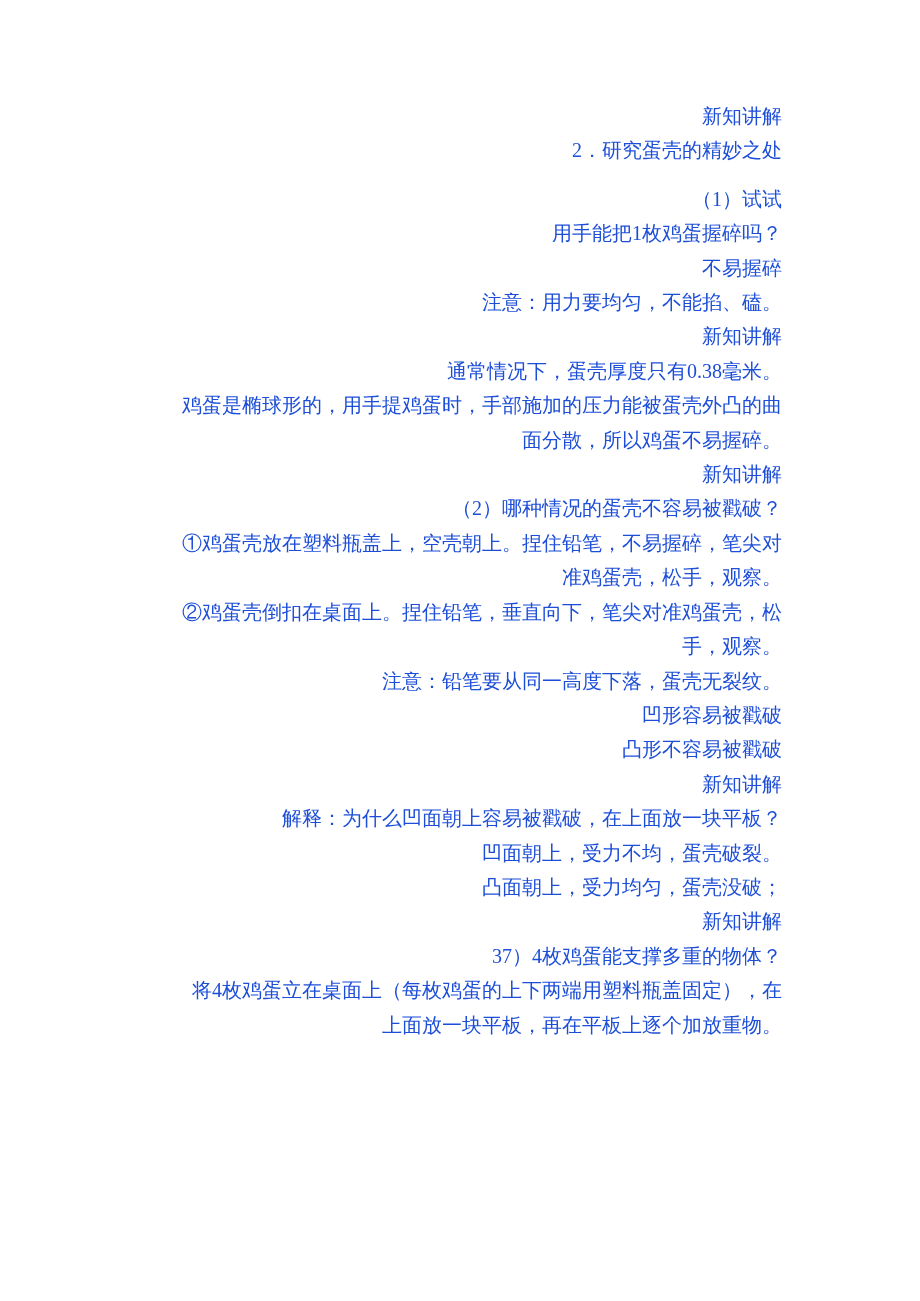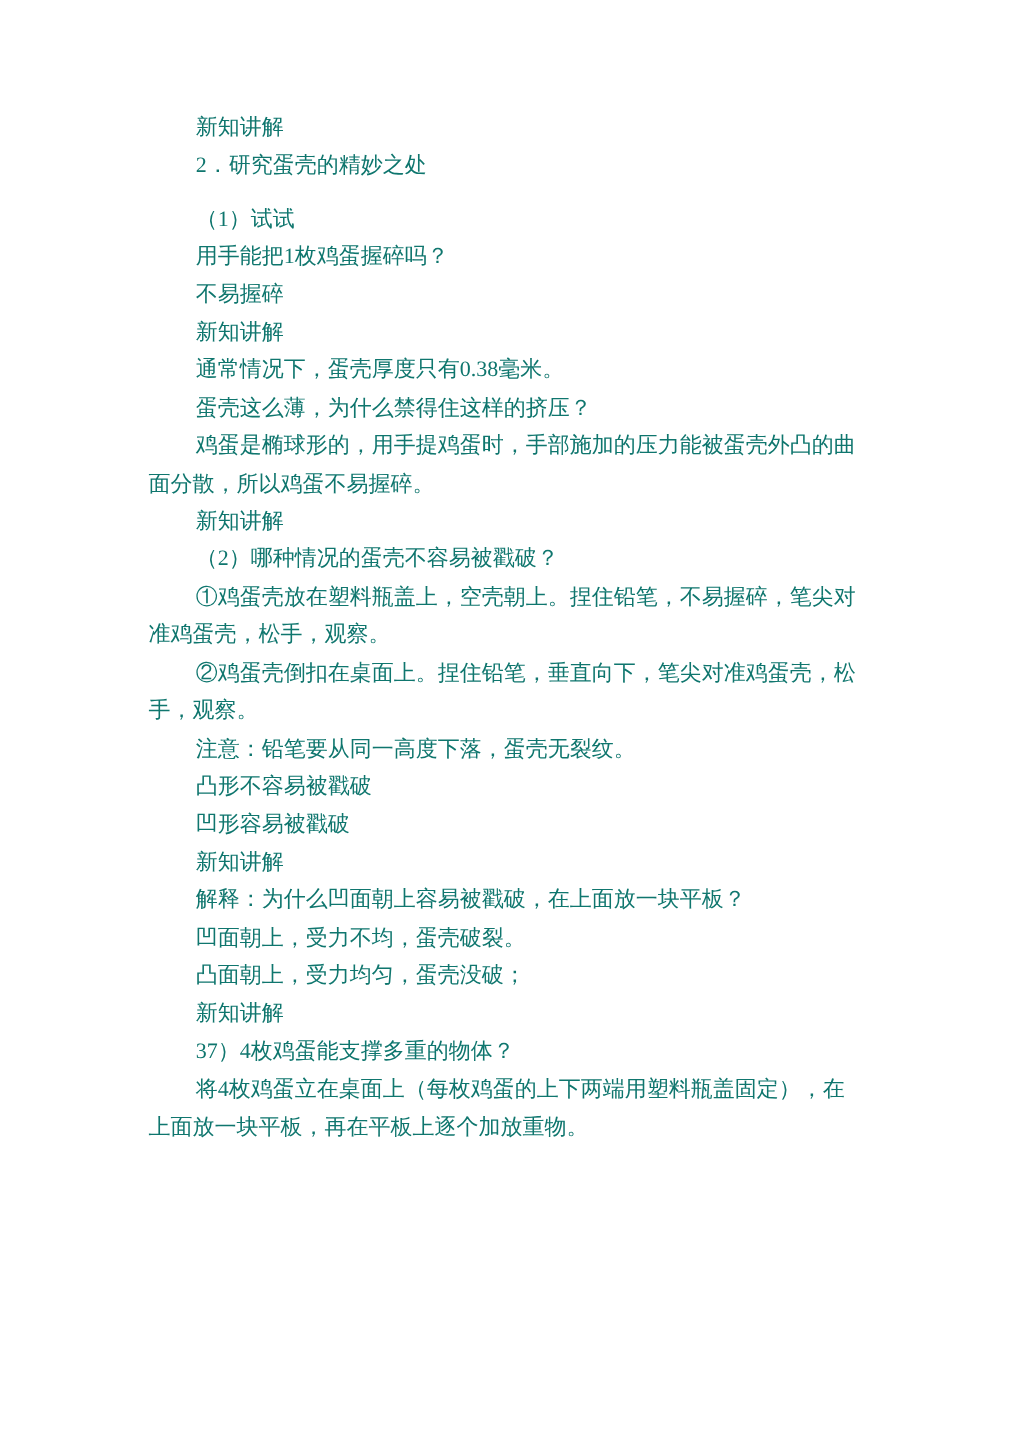--- a/index.html
+++ b/index.html
@@ -19,52 +19,52 @@
     height: 1301px;
     padding: 99px 138px 0 135px;
     background: #ffffff;
   }
   .doc p {
     margin: 0;
     padding: 0;
     font-family: "Liberation Serif", "DejaVu Serif", serif;
     font-size: 20px;
     line-height: 34.4px;
-    color: #0f766e;
+    color: #1d4ed8;
     text-indent: 43px;
-    text-align: left;
+    text-align: right;
     word-break: break-all;
     font-weight: 400;
   }
   
   .doc p.after-gap {
     margin-bottom: 14px;
   }
 </style>
 </head>
 <body>
 
 <div class="page">
   <div class="doc">
     <p>新知讲解</p>
     <p class="after-gap">2．研究蛋壳的精妙之处</p>
     <p>（1）试试</p>
     <p>用手能把1枚鸡蛋握碎吗？</p>
     <p>不易握碎</p>
+    <p>注意：用力要均匀，不能掐、磕。</p>
     <p>新知讲解</p>
     <p>通常情况下，蛋壳厚度只有0.38毫米。</p>
-    <p>蛋壳这么薄，为什么禁得住这样的挤压？</p>
     <p>鸡蛋是椭球形的，用手提鸡蛋时，手部施加的压力能被蛋壳外凸的曲面分散，所以鸡蛋不易握碎。</p>
     <p>新知讲解</p>
     <p>（2）哪种情况的蛋壳不容易被戳破？</p>
     <p>①鸡蛋壳放在塑料瓶盖上，空壳朝上。捏住铅笔，不易握碎，笔尖对准鸡蛋壳，松手，观察。</p>
     <p>②鸡蛋壳倒扣在桌面上。捏住铅笔，垂直向下，笔尖对准鸡蛋壳，松手，观察。</p>
     <p>注意：铅笔要从同一高度下落，蛋壳无裂纹。</p>
+    <p>凹形容易被戳破</p>
     <p>凸形不容易被戳破</p>
-    <p>凹形容易被戳破</p>
     <p>新知讲解</p>
     <p>解释：为什么凹面朝上容易被戳破，在上面放一块平板？</p>
     <p>凹面朝上，受力不均，蛋壳破裂。</p>
     <p>凸面朝上，受力均匀，蛋壳没破；</p>
     <p>新知讲解</p>
     <p>37）4枚鸡蛋能支撑多重的物体？</p>
     <p>将4枚鸡蛋立在桌面上（每枚鸡蛋的上下两端用塑料瓶盖固定），在上面放一块平板，再在平板上逐个加放重物。</p>
   </div>
 </div>
 

